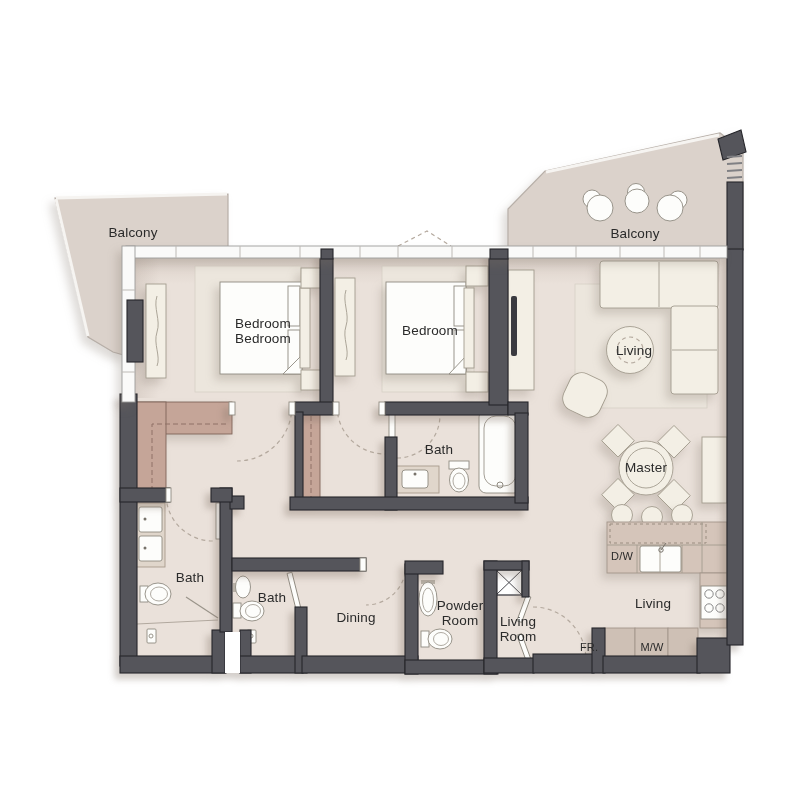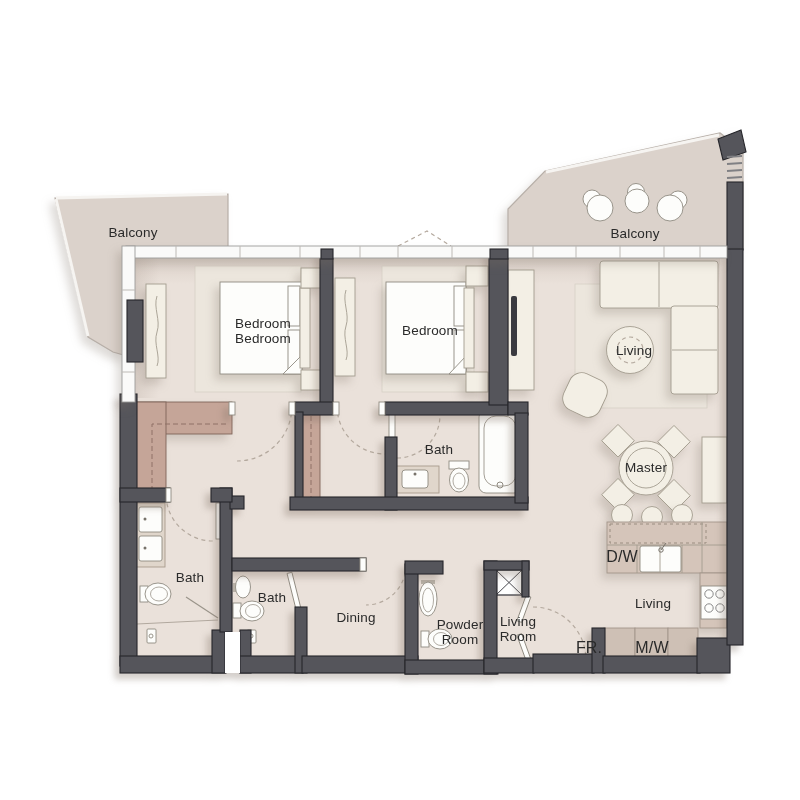--- a/index.html
+++ b/index.html
@@ -28,21 +28,21 @@
   .winband{fill:#fafaf9;stroke:#9c9c9a;stroke-width:0.9;}
   .tick{stroke:#bdbab6;stroke-width:1;}
   .thin{fill:none;stroke:#a39c8e;stroke-width:0.9;}
   .glass{stroke:#f6f4f1;stroke-width:3;fill:none;}
   .louver{stroke:#808084;stroke-width:2;}
   .shadowed{filter:drop-shadow(-5px 6px 3px rgba(125,110,98,0.33));}
   .softshadow{filter:drop-shadow(-5px 6px 4px rgba(125,110,98,0.25));}
   .lbl{position:absolute;transform:translate(-50%,-50%);
        font-size:13.5px;line-height:15px;color:var(--c-label_text);
        text-align:center;white-space:nowrap;letter-spacing:.15px;}
-  .lbl.small{font-size:16px;}
+  .lbl.small{font-size:11px;}
   .lbl span{display:block;}
 </style>
 </head>
 <body>
 
 <div id="stage">
 <svg width="800" height="800" viewBox="0 0 800 800">
   <defs>
     <linearGradient id="shTop" x1="0" y1="0" x2="0" y2="1">
       <stop offset="0" stop-color="rgba(115,95,82,0.13)"></stop>
@@ -298,21 +298,21 @@
     <span>Bedroom</span>
   </div>
   <div class="lbl" style="left:430px;top:330px">Bedroom</div>
   <div class="lbl" style="left:634px;top:350px">Living</div>
   <div class="lbl" style="left:439px;top:449px">Bath</div>
   <div class="lbl" style="left:646px;top:467px">Master</div>
   <div class="lbl small" style="left:622px;top:556px">D/W</div>
   <div class="lbl" style="left:190px;top:577px">Bath</div>
   <div class="lbl" style="left:272px;top:597px">Bath</div>
   <div class="lbl" style="left:356px;top:617px">Dining</div>
-  <div class="lbl" style="left:460px;top:632px">
+  <div class="lbl" style="left:460px;top:613px">
     <span>Powder</span>
     <span>Room</span>
   </div>
   <div class="lbl" style="left:518px;top:629px">
     <span>Living</span>
     <span>Room</span>
   </div>
   <div class="lbl" style="left:653px;top:603px">Living</div>
   <div class="lbl small" style="left:589px;top:647px">FR.</div>
   <div class="lbl small" style="left:652px;top:647px">M/W</div>

